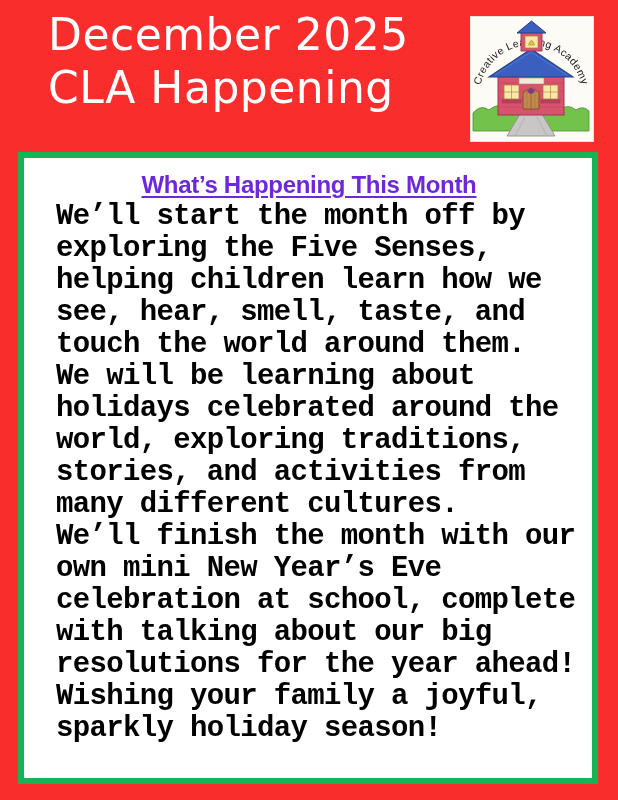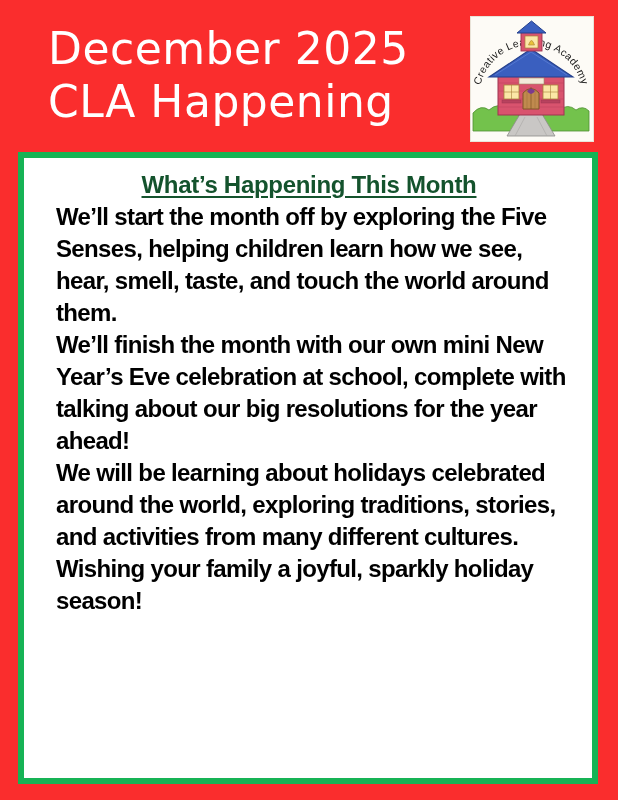--- a/index.html
+++ b/index.html
@@ -18,21 +18,21 @@
   .header {
     position: absolute;
     left: 0;
     top: 0;
     width: 618px;
     height: 152px;
   }
   .title-block {
     position: absolute;
     left: 48px;
-    top: 22px;
+    top: 8px;
     width: 400px;
   }
   .title-line {
     color: #FFFFFF;
     font-family: "DejaVu Sans", sans-serif;
     font-size: 44px;
     line-height: 53px;
     font-weight: 400;
     letter-spacing: 0.5px;
     white-space: nowrap;
@@ -66,31 +66,31 @@
     background: #FFFFFF;
     box-sizing: border-box;
     padding: 12px 10px 10px 32px;
     overflow: hidden;
   }
   .section-heading {
     text-align: center;
     font-family: "Liberation Sans", sans-serif;
     font-size: 24px;
     font-weight: 700;
-    color: #14532d;
+    color: #6d28d9;
     text-decoration: underline;
     text-underline-offset: 3px;
     line-height: 30px;
     margin: 0 0 1px 0;
     padding-right: 20px;
     letter-spacing: -0.3px;
   }
   .body-para {
-    font-family: Liberation Sans, sans-serif;
-    font-size: 24px;
+    font-family: Liberation Mono, monospace;
+    font-size: 29px;
     font-weight: 700;
     color: #000000;
     line-height: 32px;
     letter-spacing: -0.65px;
     margin: 0;
     padding-right: 6px;
     white-space: pre-wrap;
   }
   .body-para.indent { text-indent: 7px; }
 </style>
@@ -161,20 +161,20 @@
 
 <div class="card-outer">
   <div class="card-inner">
 
     <div class="section-heading">What’s Happening This Month</div>
 
     <p class="body-para">We’ll start the month off by exploring the Five Senses, helping children learn how we see, hear, smell, taste, and touch the world around them.</p>
 
 
 
+    <p class="body-para">We will be learning about holidays celebrated around the world, exploring traditions, stories, and activities from many different cultures.</p>
+
     <p class="body-para">We’ll finish the month with our own mini New Year’s Eve celebration at school, complete with talking about our big resolutions for the year ahead!</p>
-
-    <p class="body-para">We will be learning about holidays celebrated around the world, exploring traditions, stories, and activities from many different cultures.</p>
 
     <p class="body-para">Wishing your family a joyful, sparkly holiday season!</p>
 
   </div>
 </div>
 
 </body></html>

